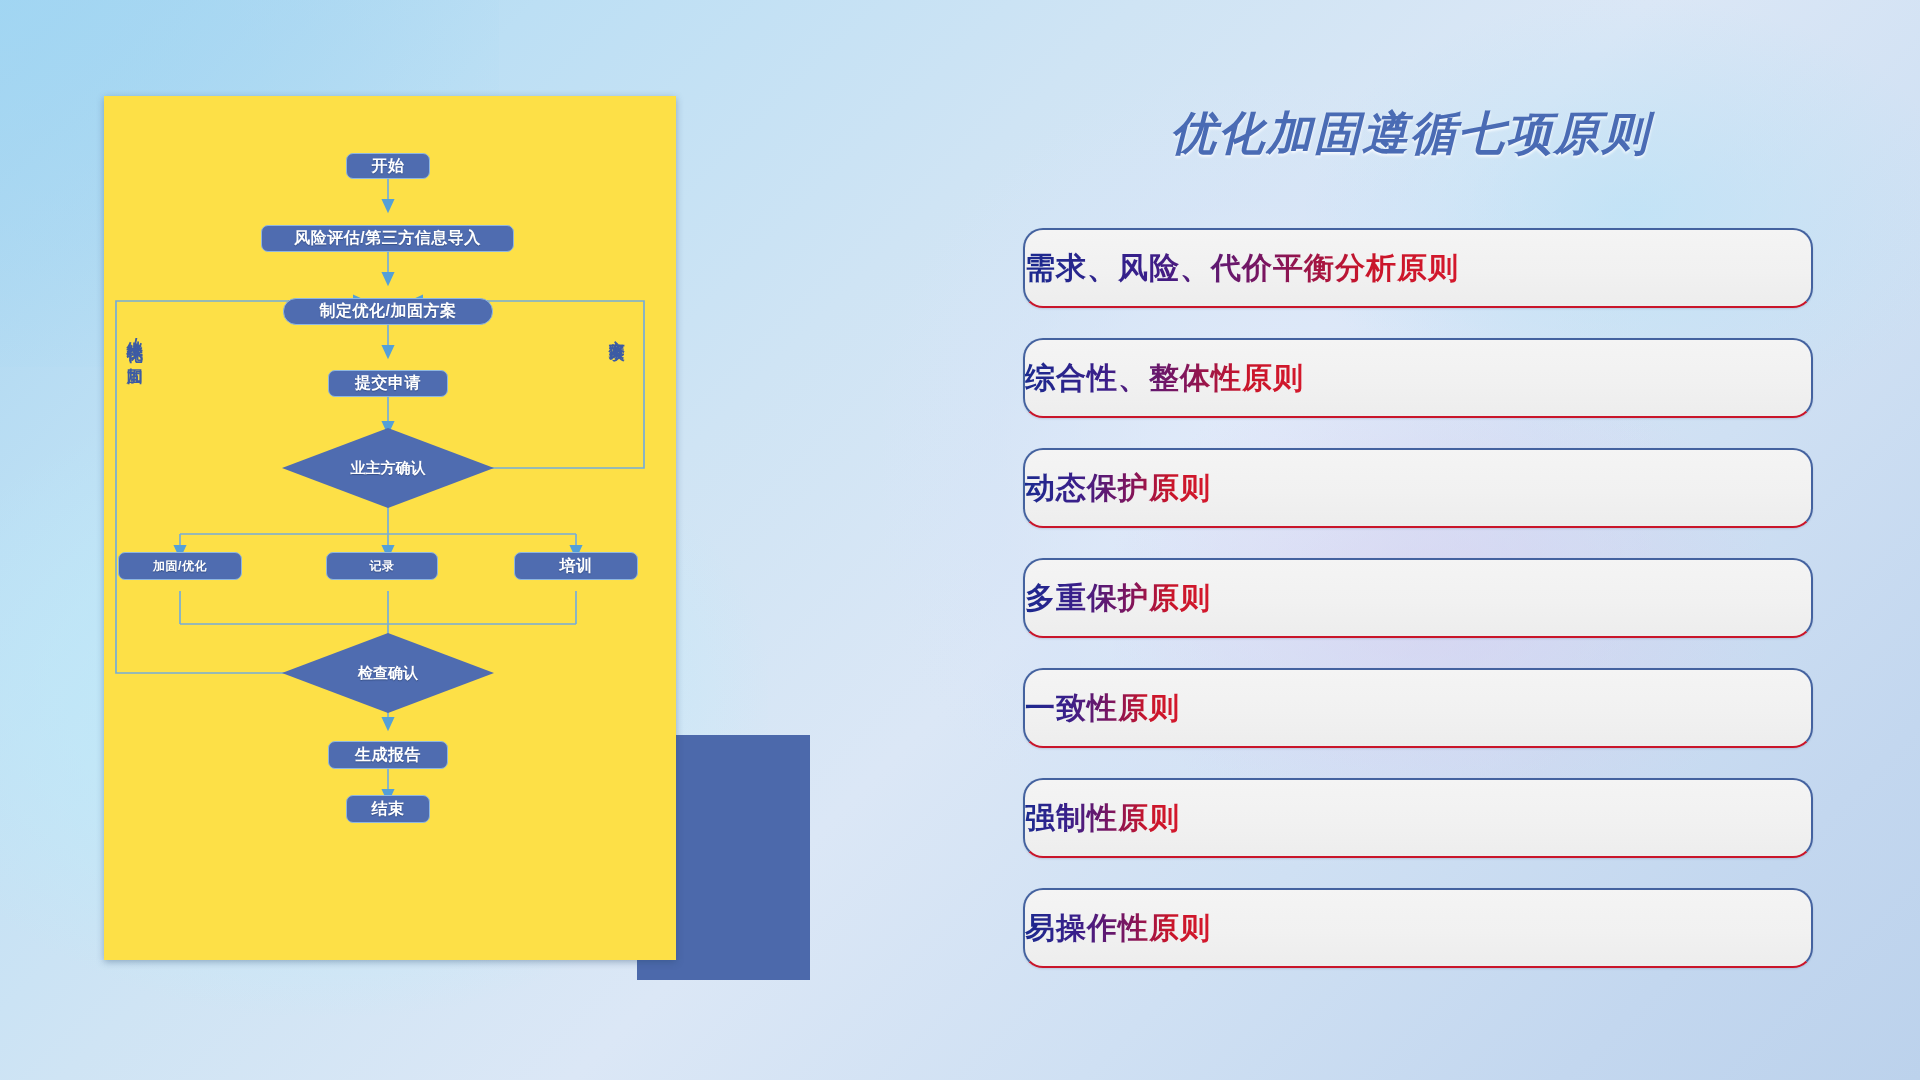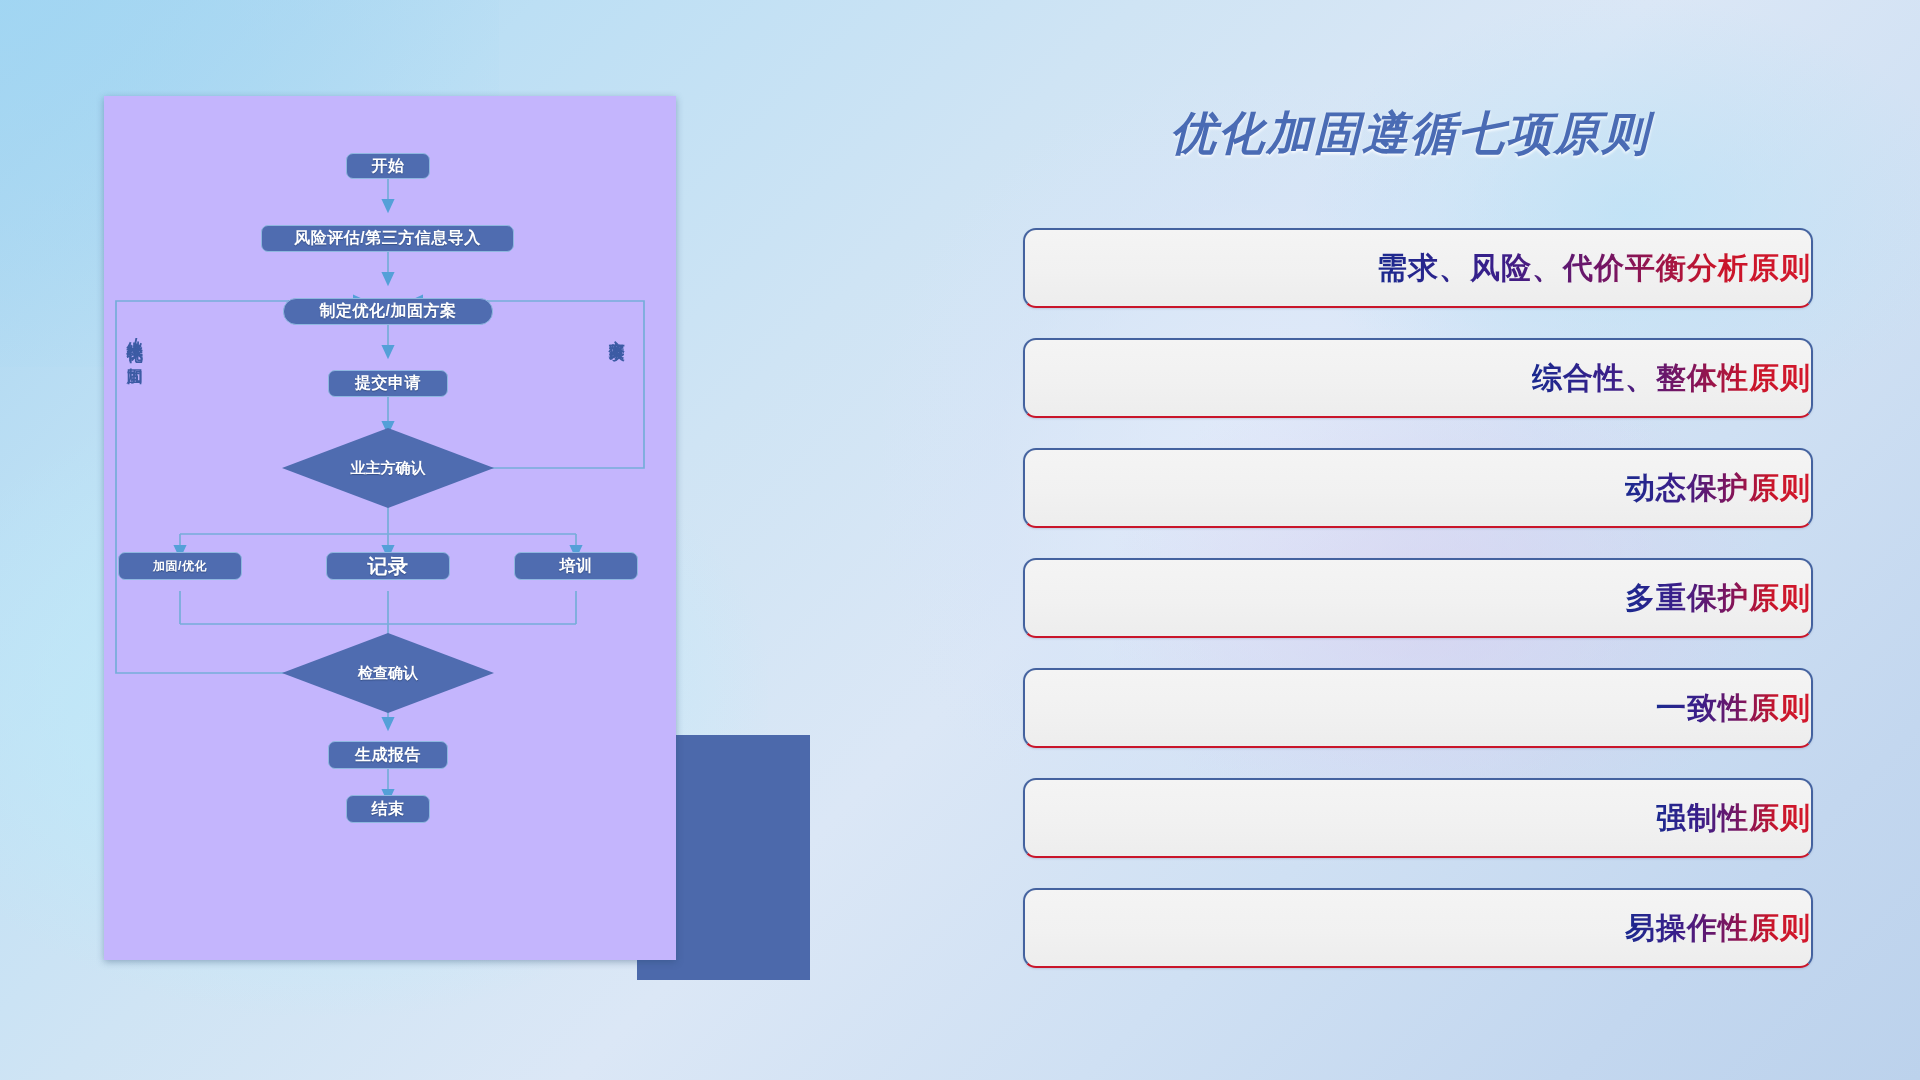--- a/index.html
+++ b/index.html
@@ -37,21 +37,21 @@
   }
 
   
   #left-panel{position:absolute;left:0;top:0;width:900px;height:1080px;z-index:2;}
   .accent-rect{
     position:absolute;left:637px;top:735px;width:173px;height:245px;
     background:#4c69ab;
   }
   .flow-card{
     position:absolute;left:104px;top:96px;width:572px;height:864px;
-    background:#c4b5fd;
+    background:#fde047;
     box-shadow:0 2px 7px rgba(40,70,110,.38);
   }
   #flow-svg{position:absolute;left:0;top:0;width:572px;height:864px;}
 
   .node{
     position:absolute;box-sizing:border-box;
     display:flex;align-items:center;justify-content:center;
     background:#4f6cb0;border:1.5px solid #8fb7e0;border-radius:7px;
     color:#ffffff;font-weight:bold;letter-spacing:.5px;
     text-shadow:0 1px 1px rgba(25,45,85,.45);
@@ -75,25 +75,25 @@
   .panel-title{
     position:absolute;left:0;top:103px;width:1020px;text-align:center;
     font-size:46px;font-weight:bold;color:#4a6bb4;
     text-shadow:0 2px 3px rgba(255,255,255,.85);
     letter-spacing:2px;
     font-style:italic;
   }
   .cards{position:absolute;left:123px;top:228px;width:790px;}
   .p-card{
     position:relative;box-sizing:border-box;height:80px;margin-bottom:30px;
-    border-radius:13px;
+    border-radius:20px;
     background:linear-gradient(180deg,#f4f4f4 0%,#f1f1f1 55%,#ededed 100%);
     border:2px solid #c9152a;
     border-top-color:#44629f;border-left-color:#44629f;border-right-color:#44629f;
-    display:flex;align-items:center;justify-content:flex-end;
+    display:flex;align-items:center;justify-content:flex-start;
     box-shadow:0 1px 2px rgba(60,80,120,.18);
   }
   .p-card:last-child{margin-bottom:16px;}
   .p-text{
     font-size:30px;font-weight:bold;letter-spacing:1px;
     background-image:linear-gradient(90deg,#1b2a8f 0%,#3a1f8a 28%,#7a1560 55%,#c8152a 78%,#d4182c 100%);
     -webkit-background-clip:text;background-clip:text;color:transparent;
     -webkit-text-fill-color:transparent;
   }
 </style>
@@ -173,21 +173,21 @@
     </div>
 
     <div class="diamond" style="left:178px;top:332px;width:212px;height:80px;font-size:15px;">
       <span>业主方确认</span>
     </div>
 
     <div class="node" style="left:14px;top:456px;width:124px;height:28px;font-size:12px;border-radius:7px;">
       <span>加固/优化</span>
     </div>
 
-    <div class="node" style="left:222px;top:456px;width:124px;height:28px;font-size:20px;">
+    <div class="node" style="left:222px;top:456px;width:112px;height:28px;font-size:12px;">
       <span>记录</span>
     </div>
 
     <div class="node" style="left:410px;top:456px;width:124px;height:28px;font-size:16px;">
       <span>培训</span>
     </div>
 
     <div class="diamond" style="left:178px;top:537px;width:212px;height:80px;font-size:15px;">
       <span>检查确认</span>
     </div>

